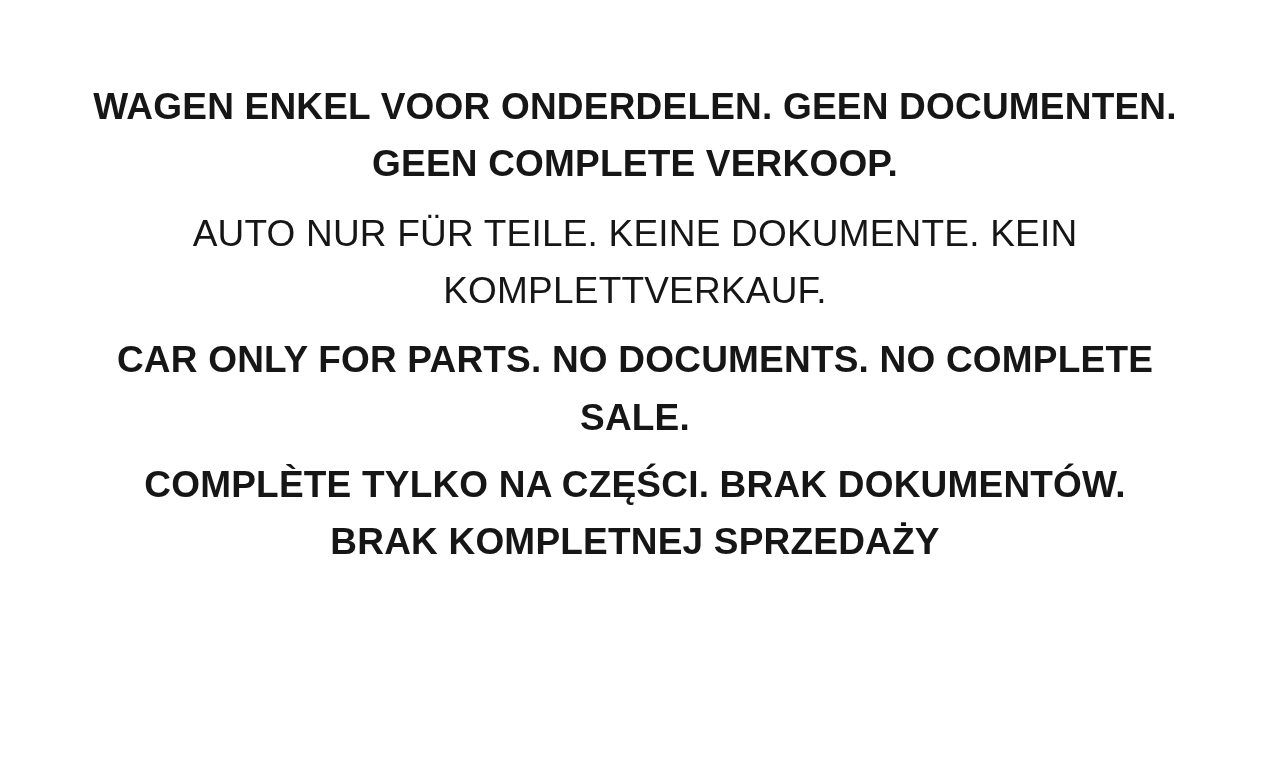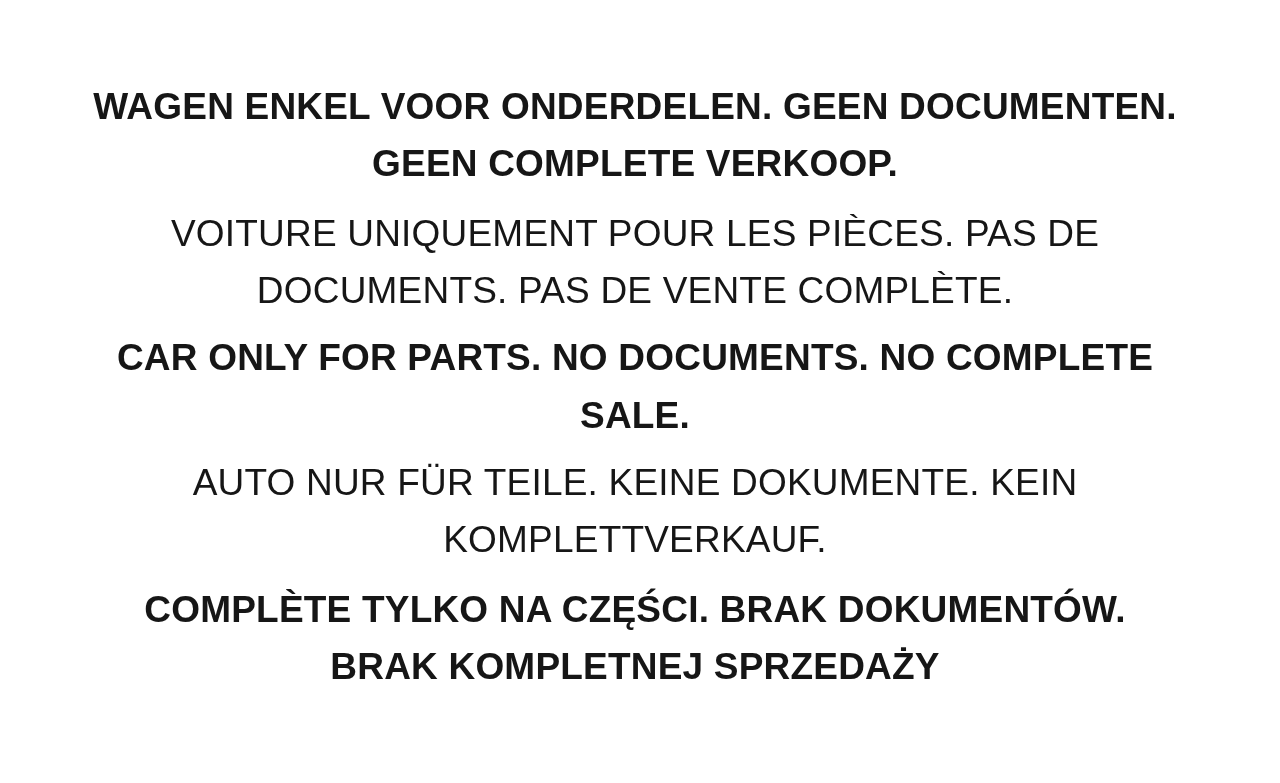--- a/index.html
+++ b/index.html
@@ -41,17 +41,16 @@
   .line.fr   { margin-bottom: 10px; }
   .line.en   { margin-bottom: 10px; }
   .line.de   { margin-bottom: 12px; }
   .line.pl   { margin-bottom: 0; }
 </style>
 </head>
 <body>
 
 <div class="notice">
   <p class="line bold nl">WAGEN ENKEL VOOR ONDERDELEN. GEEN DOCUMENTEN. GEEN COMPLETE VERKOOP.</p>
-  <p class="line regular fr">VOITURE UNIQUEMENT POUR LES PIÈCES. PAS DE DOCUMENTS. PAS DE VENTE COMPLÈTE.</p>
+  <p class="line regular de">AUTO NUR FÜR TEILE. KEINE DOKUMENTE. KEIN KOMPLETTVERKAUF.</p>
   <p class="line bold en">CAR ONLY FOR PARTS. NO DOCUMENTS. NO COMPLETE SALE.</p>
-  <p class="line regular de">AUTO NUR FÜR TEILE. KEINE DOKUMENTE. KEIN KOMPLETTVERKAUF.</p>
   <p class="line bold pl">COMPLÈTE TYLKO NA CZĘŚCI. BRAK DOKUMENTÓW. BRAK KOMPLETNEJ SPRZEDAŻY</p>
 </div>
 
 </body></html>

